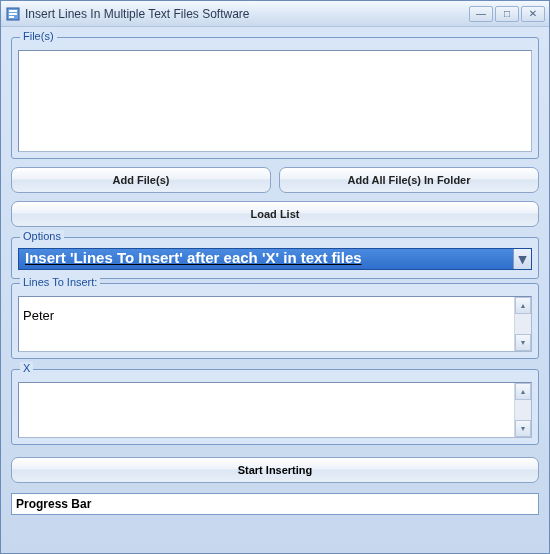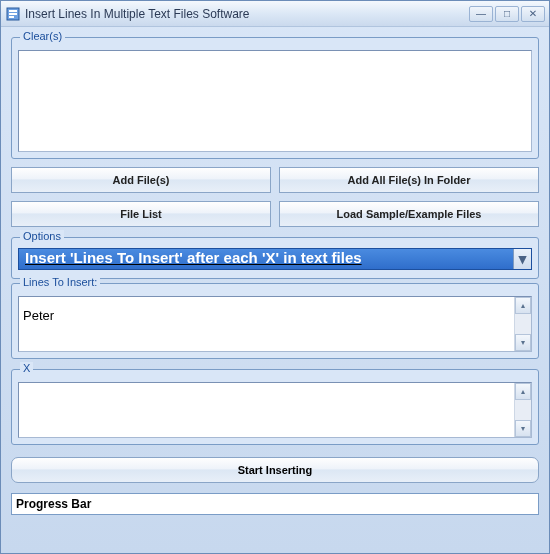--- a/index.html
+++ b/index.html
@@ -87,21 +87,21 @@
   .btnrow {
     display:flex;
     gap:8px;
     margin-top:4px;
   }
   .btn {
     flex:1;
     height:26px;
     background: linear-gradient(to bottom,#fefefe 0%,#eef3fa 45%,#dce7f4 50%,#e8eff8 100%);
     border:1px solid #8aa5c7;
-    border-radius:0;
+    border-radius:7px;
     display:flex;
     align-items:center;
     justify-content:center;
     font-size:11px;
     font-weight:bold;
     color:#222;
     cursor:pointer;
   }
   .options-group { margin-top:6px; padding:10px 6px 8px 6px;text-decoration:underline; }
   .combo {
@@ -202,31 +202,30 @@
     </span>
     <span class="title-text">Insert Lines In Multiple Text Files Software</span>
     <div class="winbtn">—</div>
     <div class="winbtn">□</div>
     <div class="winbtn">✕</div>
   </div>
 
   <div class="client">
 
     <div class="group files-group">
-      <span class="group-label">Clear(s)</span>
+      <span class="group-label">File(s)</span>
       <div class="listbox"></div>
     </div>
 
     <div class="btnrow">
       <div class="btn">Add File(s)</div>
       <div class="btn">Add All File(s) In Folder</div>
     </div>
     <div class="btnrow">
-      <div class="btn">File List</div>
-      <div class="btn">Load Sample/Example Files</div>
+      <div class="btn">Load List</div>
     </div>
 
     <div class="group options-group">
       <span class="group-label">Options</span>
       <div class="combo">
         <span>Insert 'Lines To Insert' after each 'X' in text files</span>
         <span class="combo-arrow">▾</span>
       </div>
     </div>
 

